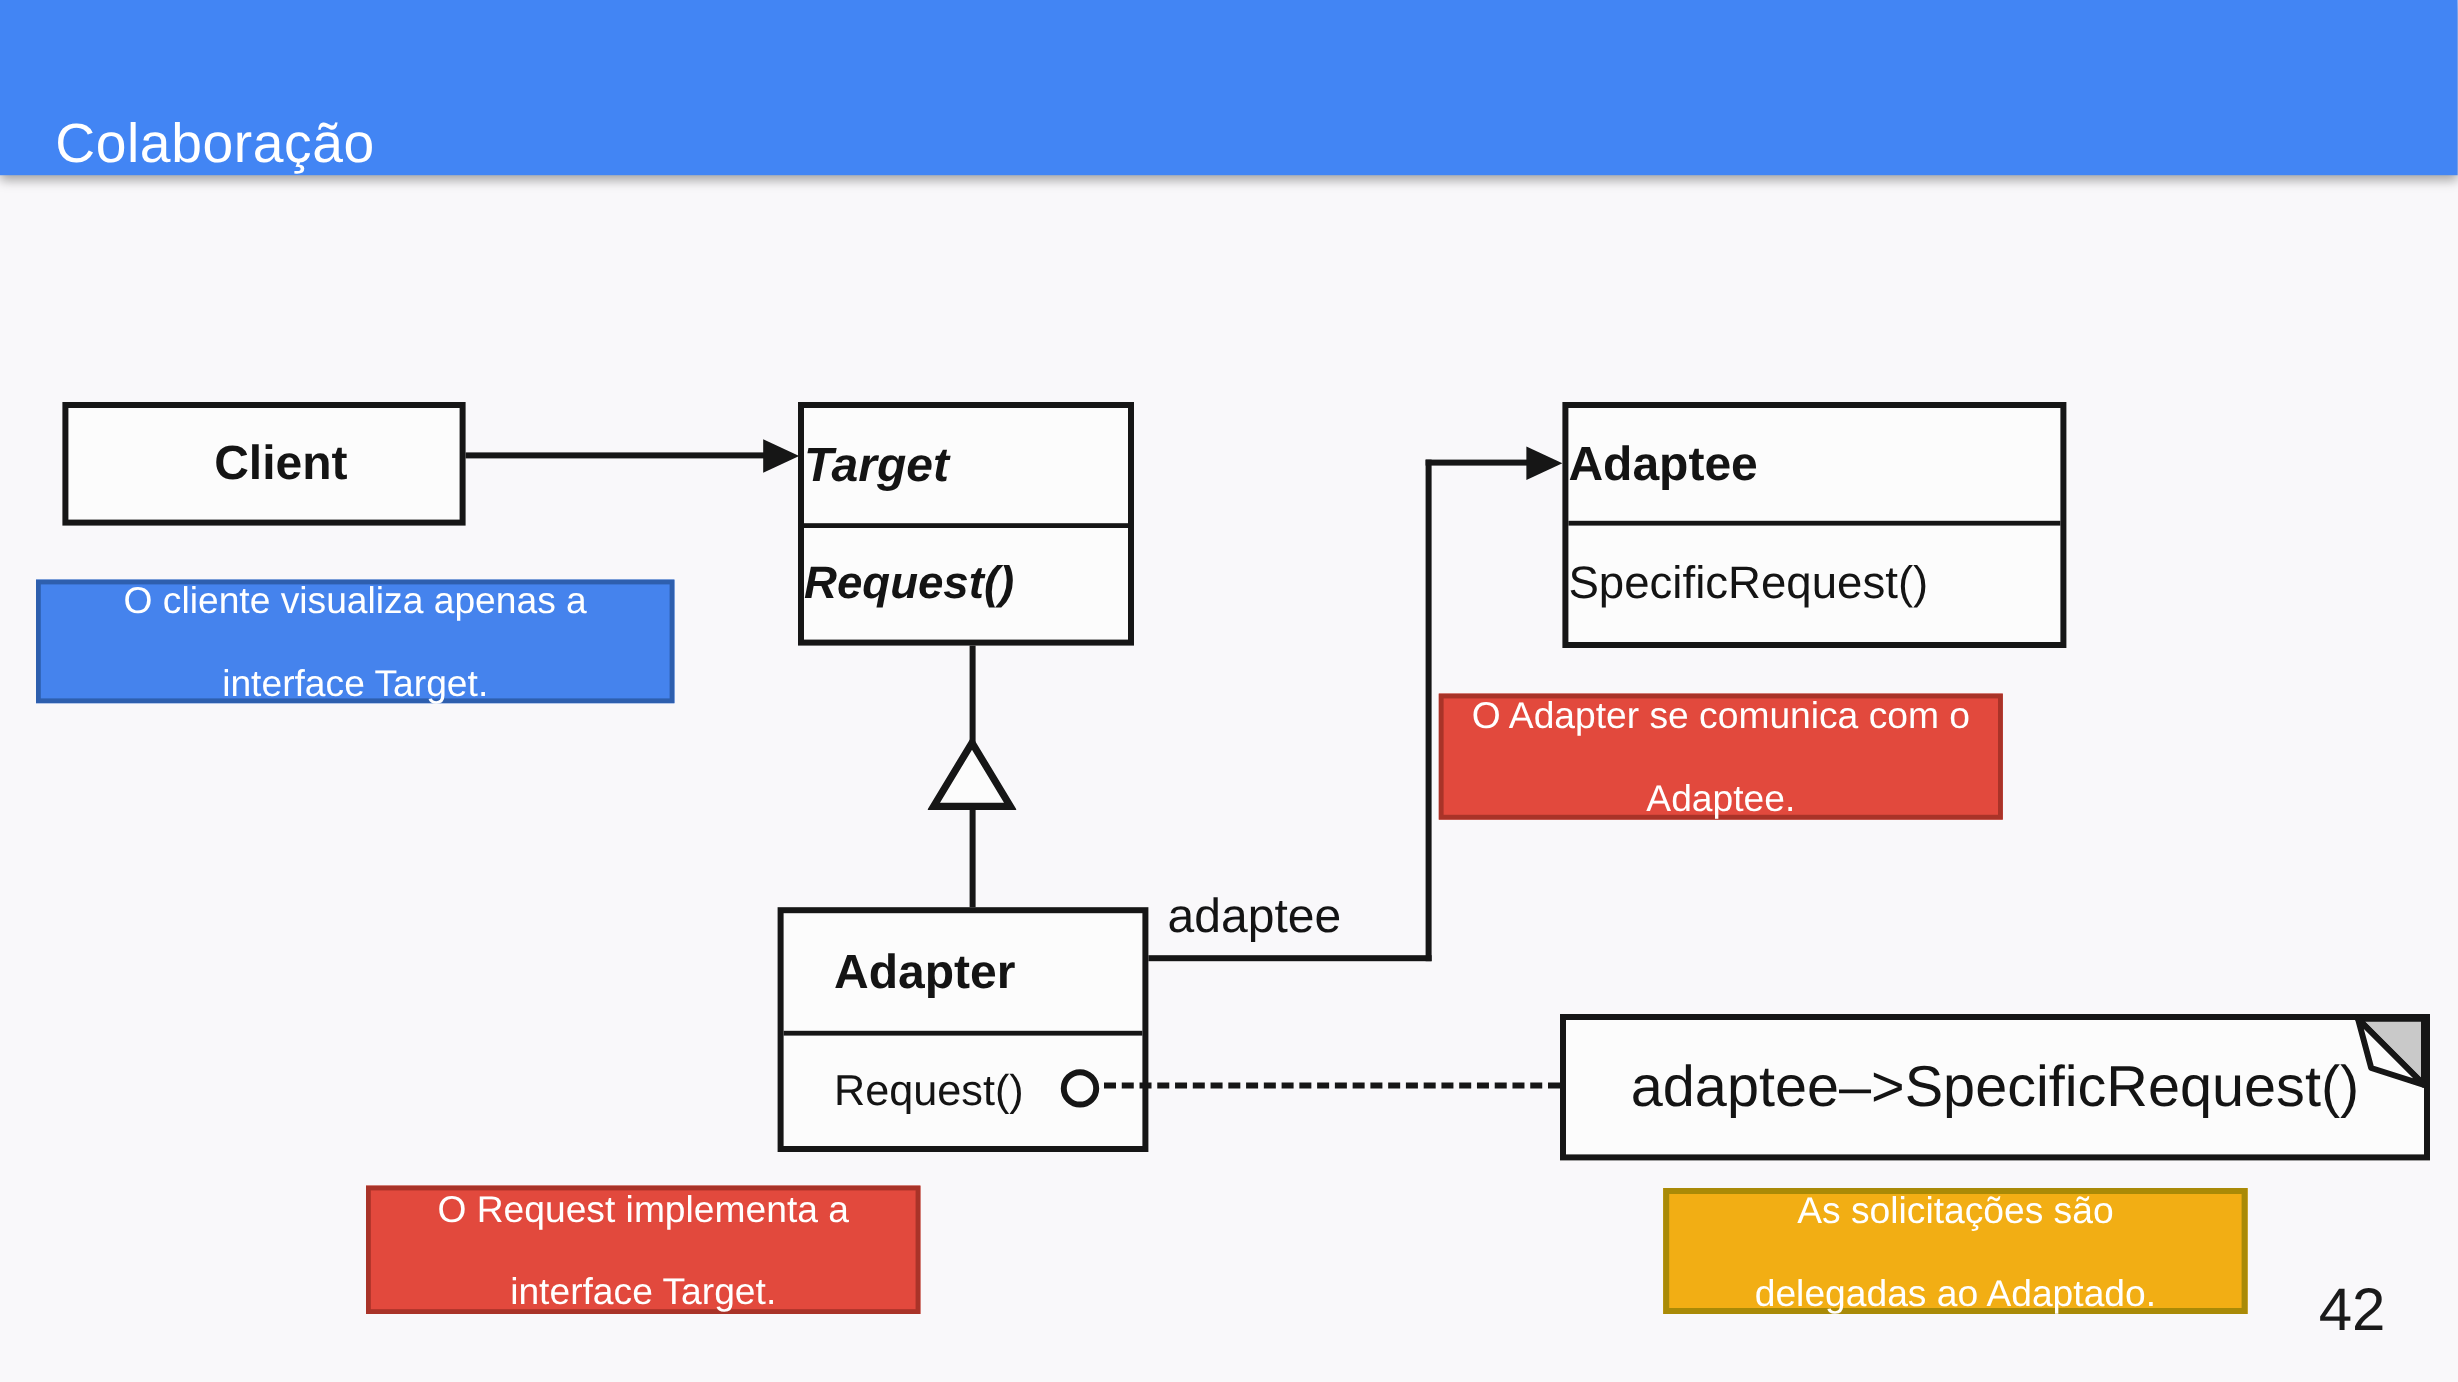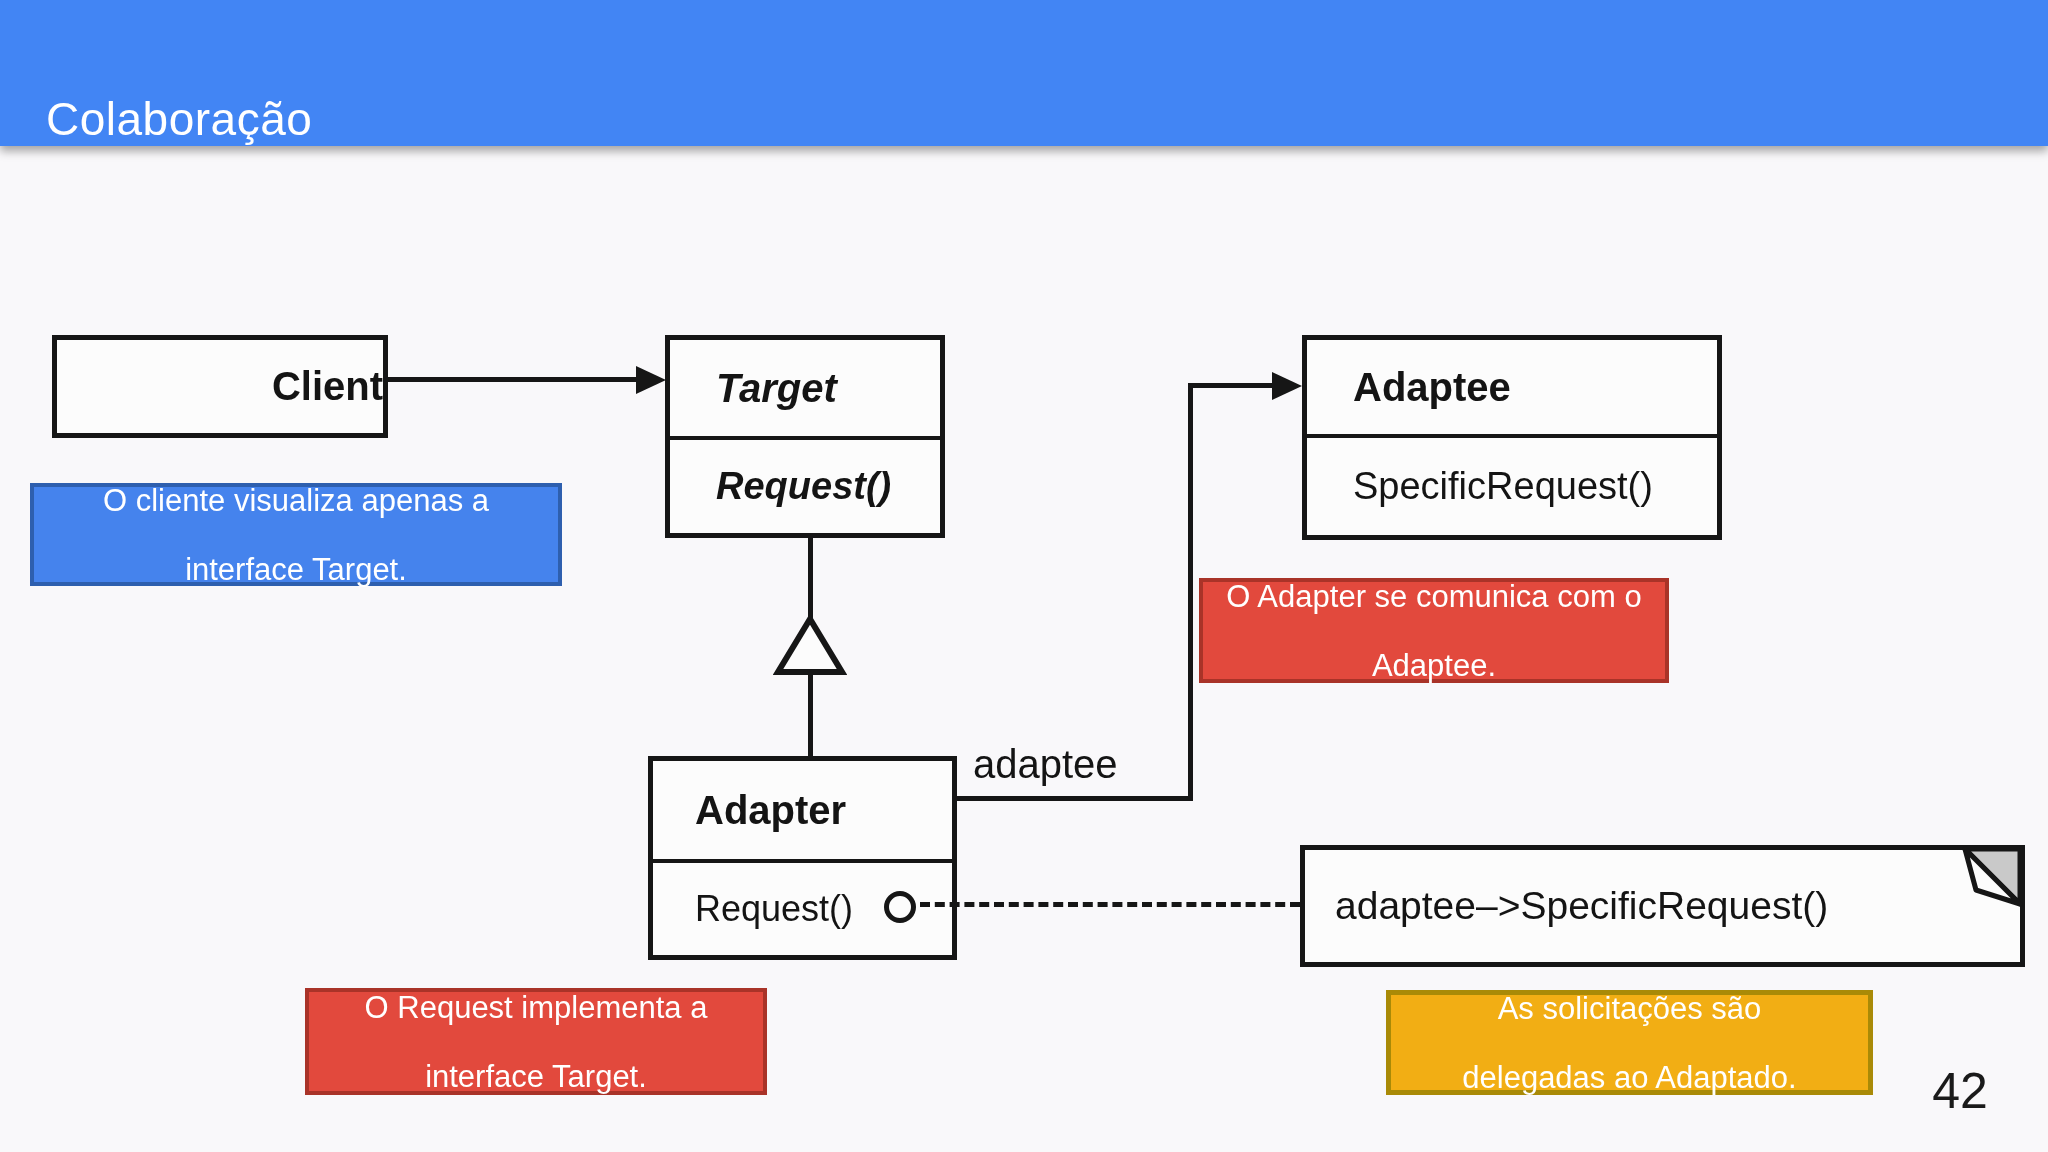--- a/index.html
+++ b/index.html
@@ -22,22 +22,22 @@
     position:absolute;background:#fcfcfc;border:5px solid #161616;
     box-sizing:border-box;display:flex;flex-direction:column;color:#141414;
   }
   .uml-compartment{
     display:flex;align-items:center;box-sizing:border-box;flex:1;
   }
   .uml-divider{border-top:4px solid #161616;}
   .uml-name{font-weight:bold;font-size:40px;}
   .uml-method{font-size:38px;}
   .italic{font-style:italic;}
-  .pad{padding-left:46px;}
-  .center{justify-content:flex-end;padding-left:28px;}
+  .pad{}
+  .center{justify-content:center;padding-left:28px;}
   
   .line{position:absolute;background:#161616;}
   .arrowhead-right{
     position:absolute;width:0;height:0;
     border-top:14px solid transparent;border-bottom:14px solid transparent;
     border-left:30px solid #161616;
   }
   .dashed-line{
     position:absolute;height:0;border-top:5px dashed #161616;
   }
@@ -47,21 +47,21 @@
   }
   .assoc-label{
     position:absolute;font-size:40px;color:#141414;
   }
   
   .note-box{
     position:absolute;left:1300px;top:845px;width:725px;height:122px;
     background:#fcfcfc;border:5px solid #161616;box-sizing:border-box;
     display:flex;align-items:center;
   }
-  .note-text{font-size:39px;color:#141414;padding-left:30px;}
+  .note-text{font-size:48px;color:#141414;padding-left:54px;}
   .dogear{position:absolute;top:-4px;right:-4px;}
   
   .callout{
     position:absolute;box-sizing:border-box;color:#ffffff;
     display:flex;flex-direction:column;align-items:center;justify-content:center;
     text-align:center;font-size:31px;line-height:41px;gap:28px;
   }
   .callout-blue{background:#4583ED;border:4px solid #2E5FAE;}
   .callout-red{background:#E2493D;border:4px solid #A93328;}
   .callout-yellow{background:#F2AE14;border:5px solid #A98A07;}

